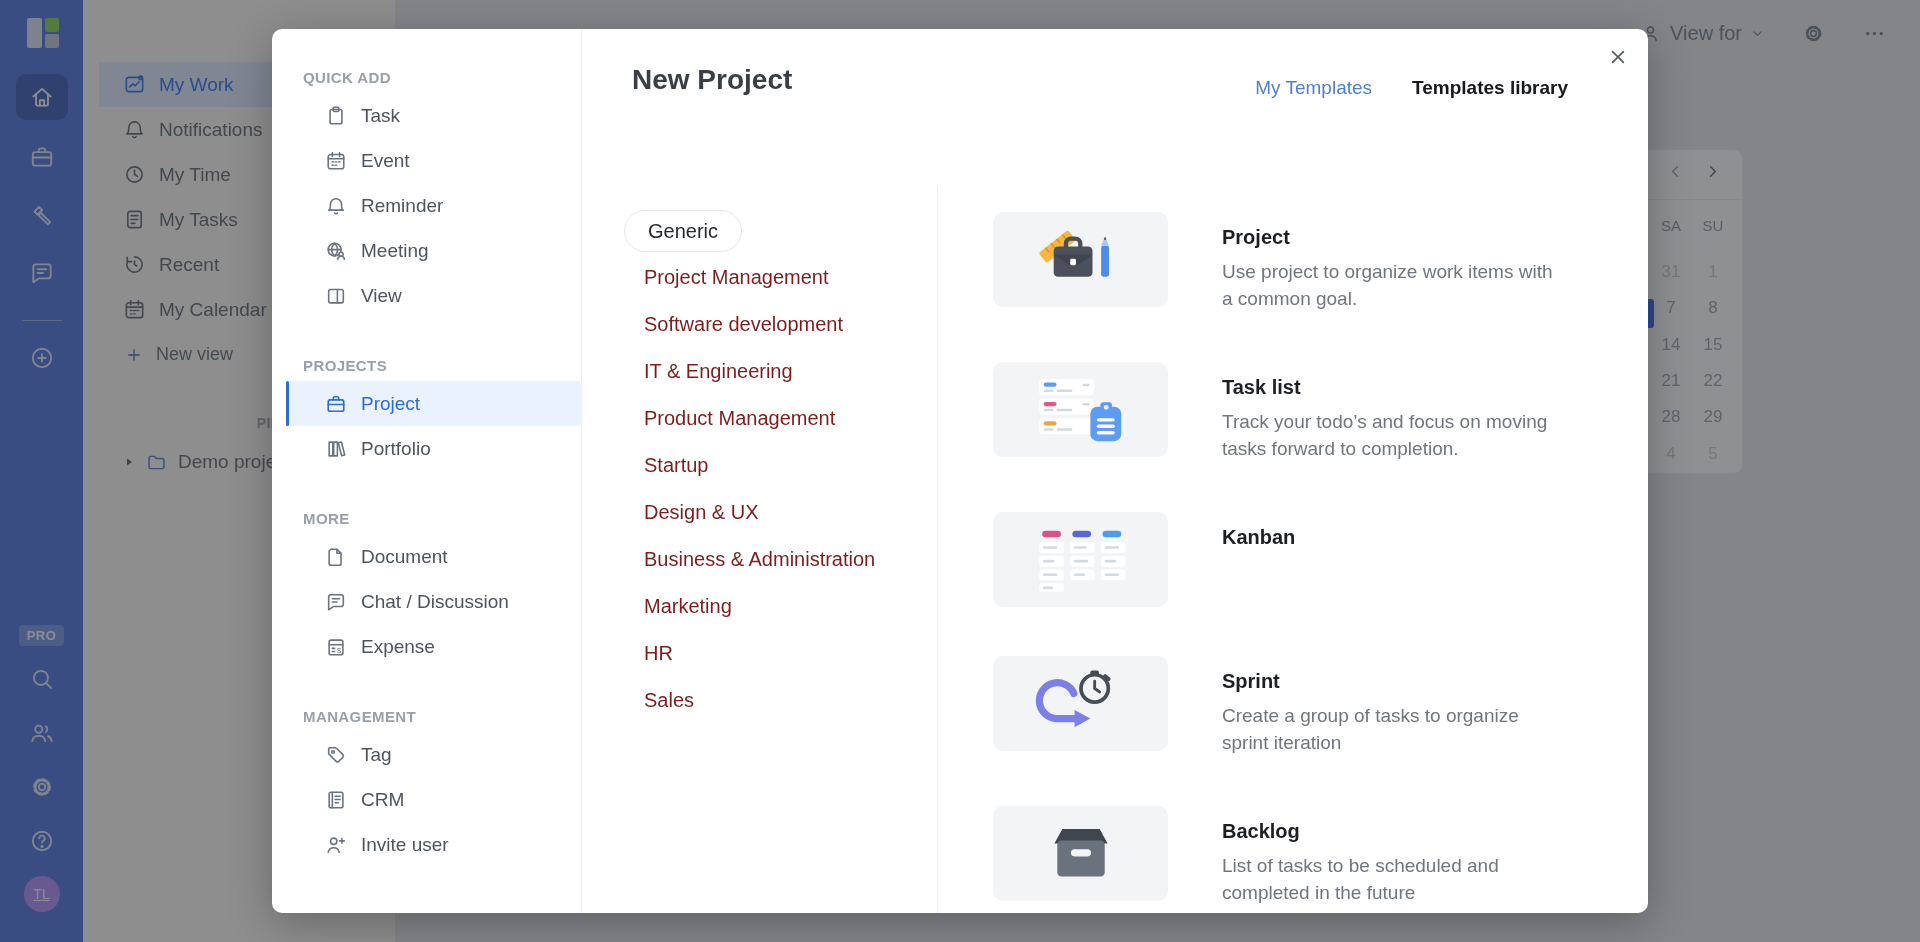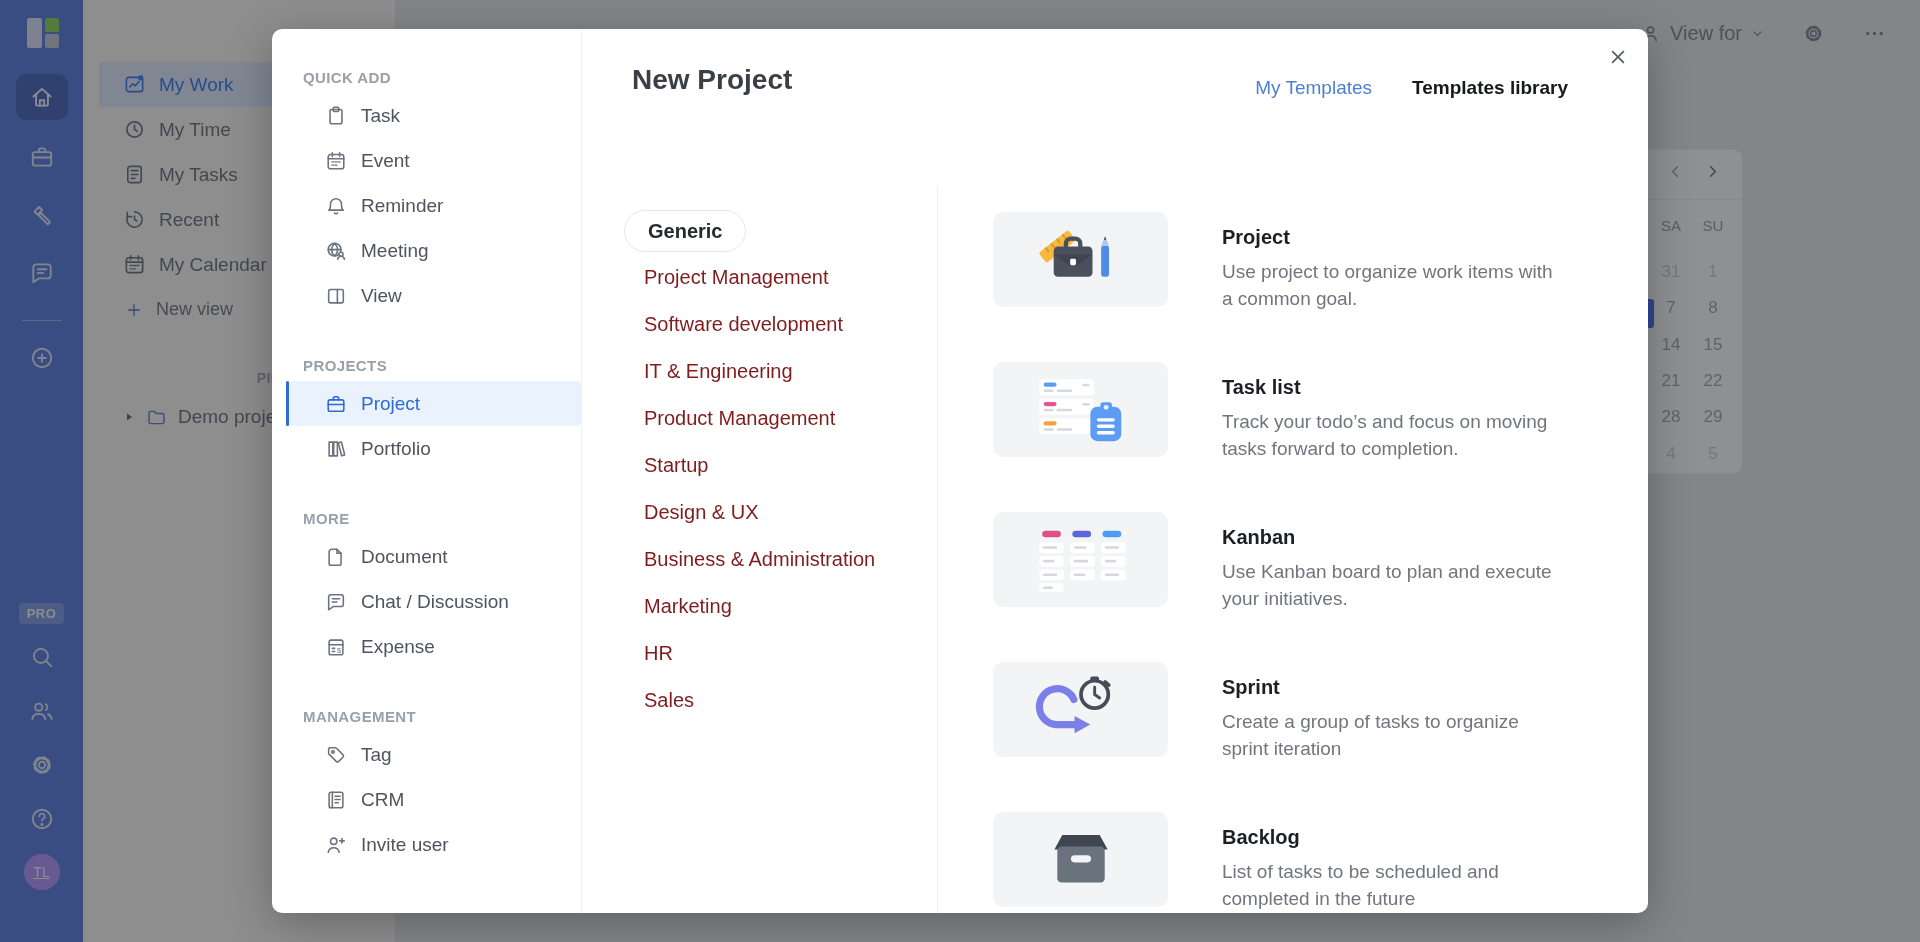--- a/index.html
+++ b/index.html
@@ -3,21 +3,21 @@
 <meta charset="utf-8">
 <style>
   html,body{margin:0;padding:0;background:#E2E5EA;}
   .stage{position:relative;width:1920px;height:942px;overflow:hidden;
          font-family:"Liberation Sans",sans-serif;background:#E2E5EA;}
   .icn{display:inline-flex;flex:none;}
   .icn svg{width:100%;height:100%;display:block;}
 
   
   .rail{position:absolute;left:0;top:0;bottom:0;width:83px;background:#6586E1;
-        display:flex;flex-direction:column;align-items:center;z-index:2;padding-bottom:52px;box-sizing:border-box;}
+        display:flex;flex-direction:column;align-items:center;z-index:2;padding-bottom:30px;box-sizing:border-box;}
   .logo{margin-top:14px;width:38px;height:38px;position:relative;}
   .logo .b1{position:absolute;left:4px;top:4px;width:15px;height:30px;border-radius:2px;background:#D7E0F5;}
   .logo .b2{position:absolute;left:22px;top:4px;width:14px;height:14px;border-radius:2px;background:#91D26B;}
   .logo .b3{position:absolute;left:22px;top:20px;width:14px;height:14px;border-radius:2px;background:#C2CADC;}
   .ricon{width:48px;height:42px;display:flex;align-items:center;justify-content:center;
          color:#DDE4F6;margin-top:16px;border-radius:10px;cursor:pointer;}
   .ricon .icn{width:26px;height:26px;}
   .ricon.active{background:#5570C0;width:52px;height:46px;margin-top:22px;color:#EFF3FC;}
   .rdiv{width:40px;height:1px;background:rgba(255,255,255,.38);margin-top:26px;}
   .pro{margin-top:auto;background:rgba(255,255,255,.22);color:#EDF1F9;font-size:13px;font-weight:bold;
@@ -84,21 +84,21 @@
   .mcontent{flex:1;position:relative;padding:34px 0 0 50px;box-sizing:border-box;}
   .mtitle{font-size:28px;font-weight:bold;color:#3A3F45;line-height:34px;}
   .tabs{position:absolute;top:48px;right:80px;display:flex;gap:40px;font-size:19px;align-items:center;}
   .tab{color:#4E7FD0;cursor:pointer;}
   .tab.active{color:#17191D;font-weight:bold;}
   .close{position:absolute;top:14px;right:16px;width:28px;height:28px;color:#555B63;cursor:pointer;
          display:flex;align-items:center;justify-content:center;}
   .close .icn{width:20px;height:20px;}
   .cats{position:absolute;left:352px;top:181px;display:flex;flex-direction:column;align-items:flex-start;}
   .cat{height:47px;display:flex;align-items:center;padding-left:20px;font-size:20px;color:#7f1d1d;cursor:pointer;}
-  .cat.pill{height:42px;border:1.5px solid #E4E7EB;border-radius:22px;padding:0 23px;font-weight:bold;
+  .cat.pill{height:42px;border:1.5px solid #E4E7EB;border-radius:22px;padding:0 23px;font-weight:normal;
             color:#26292E;margin-bottom:2px;box-sizing:border-box;}
   .vdiv{position:absolute;left:665px;top:157px;bottom:0;width:1px;background:#ECEEF1;}
   .cardlist{position:absolute;left:721px;top:183px;}
   .card{display:flex;gap:54px;margin-bottom:49px;cursor:pointer;}
   .tile{width:175px;height:95px;background:#F3F4F6;border-radius:10px;display:flex;align-items:center;
         justify-content:center;flex:none;}
   .tile svg{width:104px;height:69px;}
   .ctxt{margin-top:6px;}
   .ctitle{font-size:20px;font-weight:bold;color:#1C1F24;margin:8px 0 10px;}
   .cdesc{font-size:19px;color:#70767E;line-height:1.42;width:346px;}
@@ -200,20 +200,29 @@
     <div id="sidebar-items">
         <div class="srow sel">
           <span class="icn">
             <svg viewBox="0 0 24 24" fill="none" stroke="currentColor" stroke-width="1.7" stroke-linecap="round" stroke-linejoin="round">
               <rect x="3.5" y="4.5" width="17" height="15" rx="2.5"></rect>
               <path d="M7 14.5l3.2-3.2 2.6 2 4-4.5"></path>
               <circle cx="18.5" cy="5" r="1.8"></circle>
             </svg>
           </span>
           <span>My Work</span>
+        </div>
+        <div class="srow">
+          <span class="icn">
+            <svg viewBox="0 0 24 24" fill="none" stroke="currentColor" stroke-width="1.7" stroke-linecap="round" stroke-linejoin="round">
+              <path d="M18 10a6 6 0 1 0-12 0c0 5.5-2 6.5-2 6.5h16s-2-1-2-6.5"></path>
+              <path d="M10.3 19.5a2 2 0 0 0 3.4 0"></path>
+            </svg>
+          </span>
+          <span>Notifications</span>
         </div>
         <div class="srow">
           <span class="icn">
             <svg viewBox="0 0 24 24" fill="none" stroke="currentColor" stroke-width="1.7" stroke-linecap="round" stroke-linejoin="round">
               <circle cx="12" cy="12" r="8"></circle>
               <path d="M12 7.5V12l3 2"></path>
             </svg>
           </span>
           <span>My Time</span>
         </div>
@@ -600,21 +609,20 @@
                 <rect x="31" y="24.2" width="10" height="1.8" rx=".9"></rect>
                 <rect x="31" y="33.7" width="8" height="1.8" rx=".9"></rect>
                 <rect x="52.5" y="14.7" width="10" height="1.8" rx=".9"></rect>
                 <rect x="52.5" y="24.2" width="8" height="1.8" rx=".9"></rect>
                 <rect x="52.5" y="33.7" width="10" height="1.8" rx=".9"></rect>
               </g>
             </svg>
           </div>
           <div class="ctxt">
             <div class="ctitle">Kanban</div>
-            <div class="cdesc">Use Kanban board to plan and execute your initiatives.</div>
           </div>
         </div>
         <div class="card">
           <div class="tile">
             <svg viewBox="0 0 72 48">
               <path d="M33 34.5H18.5A12.5 12.5 0 1 1 31 17" stroke="#7B80E8" stroke-width="5" fill="none" stroke-linecap="round"></path>
               <path d="M31.5 28.5l11 6-11 6z" fill="#7B80E8"></path>
               <circle cx="45.5" cy="13.5" r="9.5" fill="#F3F4F6" stroke="#464D57" stroke-width="2.6"></circle>
               <path d="M45.5 8.5v5l3.5 2.5" stroke="#464D57" stroke-width="2" fill="none" stroke-linecap="round"></path>
               <rect x="42.5" y="1" width="6" height="3.2" rx="1.2" fill="#464D57"></rect>

